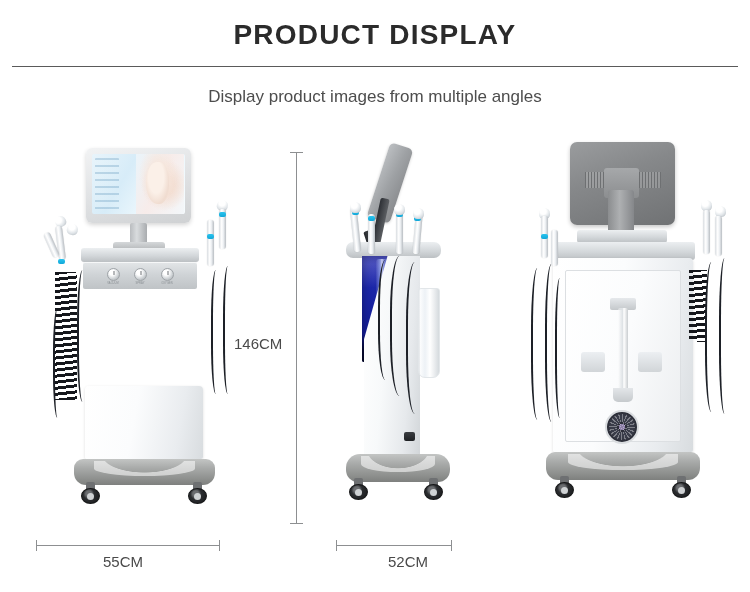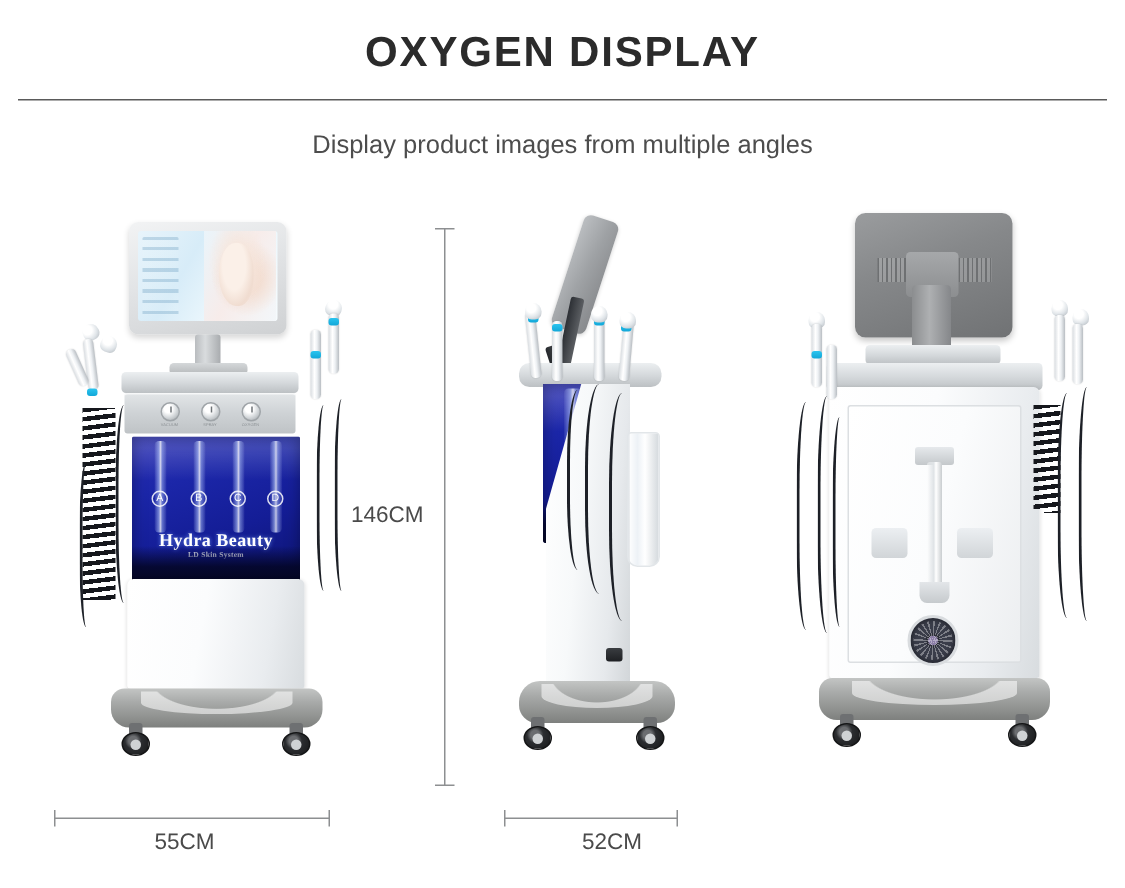--- a/index.html
+++ b/index.html
@@ -316,21 +316,21 @@
     font-size: 15px;
     color: #4a4a4a;
     white-space: nowrap;
     line-height: 18px;
   }
 </style>
 </head>
 <body>
 
 <div class="page-header">
-  <h1 class="page-title">OXYGEN DISPLAY</h1>
+  <h1 class="page-title">PRODUCT DISPLAY</h1>
 </div>
 <div class="title-rule"></div>
 <div class="page-subtitle">Display product images from multiple angles</div>
 
 <div class="stage">
 
   <div class="machine" style="left:25px; top:0; width:215px; height:400px;">
 
     <div class="monitor-body" style="left:61px; top:18px; width:105px; height:75px;"></div>
     <div class="monitor-screen" style="left:67px; top:24px; width:93px; height:60px; border-radius:2px;">
@@ -343,36 +343,20 @@
     <div class="tray" style="left:56px; top:118px; width:118px; height:14px;"></div>
 
     <div class="knob-bar" style="left:58px; top:132px; width:114px; height:27px;"></div>
     <div class="knob" style="left:82px; top:138px;"></div>
     <div class="knob" style="left:109px; top:138px;"></div>
     <div class="knob" style="left:136px; top:138px;"></div>
     <div class="knob-label" style="left:77px; top:152px;">VACUUM</div>
     <div class="knob-label" style="left:104px; top:152px;">SPRAY</div>
     <div class="knob-label" style="left:131px; top:152px;">OXYGEN</div>
 
-    <div class="tank-panel" style="left:63px; top:161px; width:112px; height:98px;">
-      <div class="tank-tube" style="left:15px;"></div>
-      <div class="tank-tube" style="left:41px;"></div>
-      <div class="tank-tube" style="left:67px;"></div>
-      <div class="tank-tube" style="left:92px;"></div>
-
-      <div class="tank-letter" style="left:13px; top:36px;">A</div>
-      <div class="tank-letter" style="left:39px; top:36px;">B</div>
-      <div class="tank-letter" style="left:65px; top:36px;">C</div>
-      <div class="tank-letter" style="left:90px; top:36px;">D</div>
-
-      <div class="brand-name" style="top:62px;">Hydra Beauty</div>
-      <div class="brand-sub" style="top:77px;">LD Skin System</div>
-
-      <div class="tank-shadow"></div>
-    </div>
 
     <div class="cabinet" style="left:60px; top:256px; width:118px; height:73px;"></div>
 
     <div style="position:absolute; left:8px; top:82px; width:58px; height:220px;">
       <div class="wand-head" style="left:22px; top:4px; transform:rotate(-28deg);"></div>
       <div class="wand-head" style="left:34px; top:12px; transform:rotate(18deg);"></div>
       <div class="wand" style="left:24px; top:14px; height:34px; transform:rotate(-7deg);"></div>
       <div class="wand-tip" style="left:25px; top:47px;"></div>
       <div class="wand" style="left:15px; top:20px; height:26px; transform:rotate(-24deg);"></div>
       <div class="coil" style="left:22px; top:60px; width:22px; height:128px;"></div>

